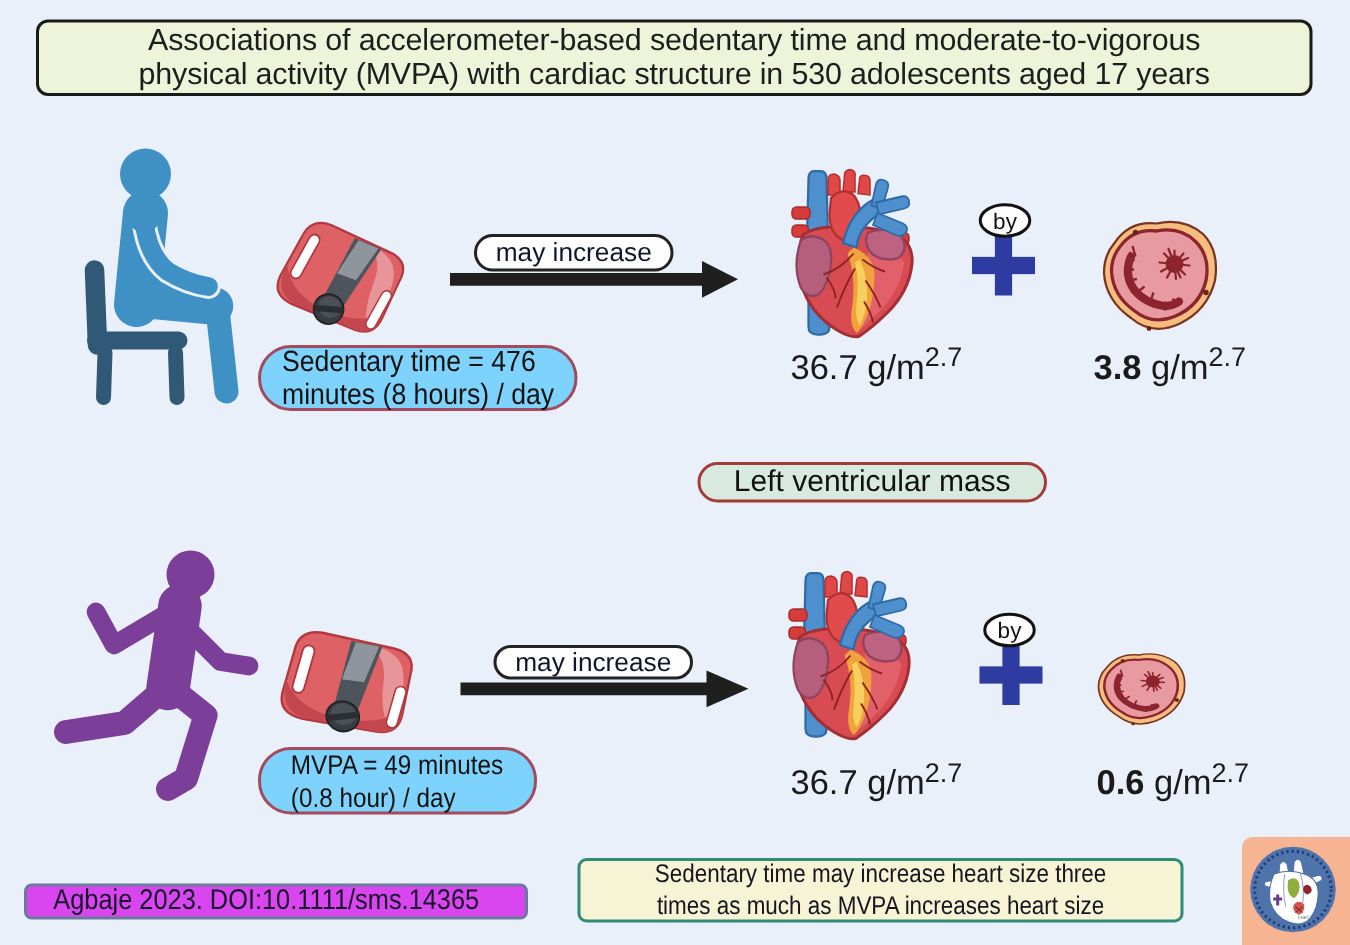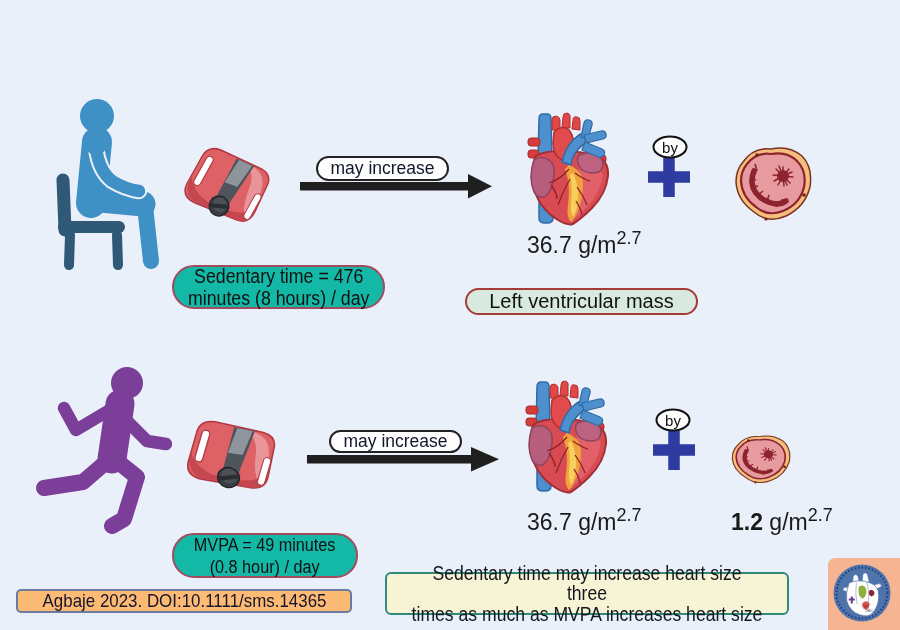--- a/index.html
+++ b/index.html
@@ -2,34 +2,34 @@
 <html><head>
 <meta charset="utf-8">
 <style>
 html,body{margin:0;padding:0;}
 #c{position:relative;width:900px;height:630px;background:#eaf0f9;overflow:hidden;
    font-family:"Liberation Sans",sans-serif;}
 .abs{position:absolute;}
 #title{left:24px;top:13px;width:847px;height:47px;background:#eef4da;border:2px solid #1a1a1a;
   border-radius:8px;text-align:center;font-size:20.3px;line-height:23px;color:#1d1d1d;
   letter-spacing:-0.1px;display:flex;align-items:center;justify-content:center;}
-.pink{background:#14b8a6;border:2.5px solid #a34b5e;border-radius:22px;text-align:center;
-  color:#111;display:flex;align-items:center;justify-content:center;margin-top:35px;}
+.pink{background:#7dd3fc;border:2.5px solid #a34b5e;border-radius:22px;text-align:left;
+  color:#111;display:flex;align-items:center;justify-content:center;}
 .pill{background:#fdfdfd;border:2.5px solid #222;border-radius:14px;text-align:center;
   font-size:17.5px;color:#0f172a;display:flex;align-items:center;justify-content:center;}
-#lvm{left:465px;top:288px;width:229px;height:23px;background:#d8eae0;border:2.5px solid #a33b36;
+#lvm{left:465px;top:308px;width:229px;height:23px;background:#d8eae0;border:2.5px solid #a33b36;
   border-radius:14px;text-align:right;font-size:20px;color:#111;
   display:flex;align-items:center;justify-content:center;}
 .val{font-size:23px;color:#1a1a1a;white-space:nowrap;}
 .val sup{font-size:18px;}
-#agbaje{left:16px;top:589px;width:332px;height:20px;background:#fdba74;border:2px solid #6b7a9e;
+#agbaje{left:16px;top:589px;width:332px;height:20px;background:#d946ef;border:2px solid #6b7a9e;
   border-radius:5px;text-align:center;font-size:19px;color:#15152a;
-  display:flex;align-items:center;justify-content:center;}
+  display:flex;align-items:center;justify-content:flex-start;}
 #note{left:385px;top:572px;width:400px;height:39px;background:#f6f4d5;border:2.5px solid #2f8b77;
-  border-radius:6px;text-align:center;font-size:20px;line-height:20.5px;color:#15151f;
+  border-radius:6px;text-align:center;font-size:17px;line-height:20.5px;color:#15151f;
   display:flex;align-items:center;justify-content:center;}
 </style>
 </head>
 <body>
 <div id="c">
 
   <svg class="abs" style="left:0;top:0" width="900" height="630" viewBox="0 0 900 630">
     <g fill="#1f1f1f">
       <rect x="300" y="182" width="170" height="8.5"></rect>
       <polygon points="468,174 468,198.5 492,186.2"></polygon>
@@ -41,24 +41,26 @@
   <div class="abs pill" style="left:316px;top:156px;width:129px;height:20.5px;">may increase</div>
   <div class="abs pill" style="left:329px;top:430px;width:129px;height:18.5px;">may increase</div>
 
   <div class="abs pink" style="left:172px;top:230px;width:209px;height:40px;font-size:19.5px;line-height:22px;">
       <div style="transform:scaleX(0.91)">Sedentary time = 476<br>minutes (8 hours) / day</div>
     </div>
   <div class="abs pink" style="left:172px;top:498px;width:182px;height:41px;font-size:18px;line-height:22px;">
       <div style="transform:scaleX(0.9)">MVPA = 49 minutes<br>(0.8 hour) / day</div>
     </div>
 
+  <div class="abs" id="title">Associations of accelerometer-based sedentary time and moderate-to-vigorous<br>physical activity (MVPA) with cardiac structure in 530 adolescents aged 17 years</div>
   <div class="abs" id="lvm">Left ventricular mass</div>
   <div class="abs val" style="left:527px;top:228px;">36.7 g/m<sup>2.7</sup></div>
+  <div class="abs val" style="left:729px;top:228px;"><b>3.8</b> g/m<sup>2.7</sup></div>
   <div class="abs val" style="left:527px;top:505px;">36.7 g/m<sup>2.7</sup></div>
-  <div class="abs val" style="left:731px;top:505px;"><b>1.2</b> g/m<sup>2.7</sup></div>
+  <div class="abs val" style="left:731px;top:505px;"><b>0.6</b> g/m<sup>2.7</sup></div>
   <div class="abs" id="agbaje">
       <div style="transform:scaleX(0.89)">Agbaje 2023. DOI:10.1111/sms.14365</div>
     </div>
   <div class="abs" id="note">
       <div style="transform:scaleX(0.88)">Sedentary time may increase heart size three<br>times as much as MVPA increases heart size</div>
     </div>
 
   <svg class="abs" style="left:0;top:0" width="900" height="630" viewBox="0 0 900 630">
     <defs>
 

